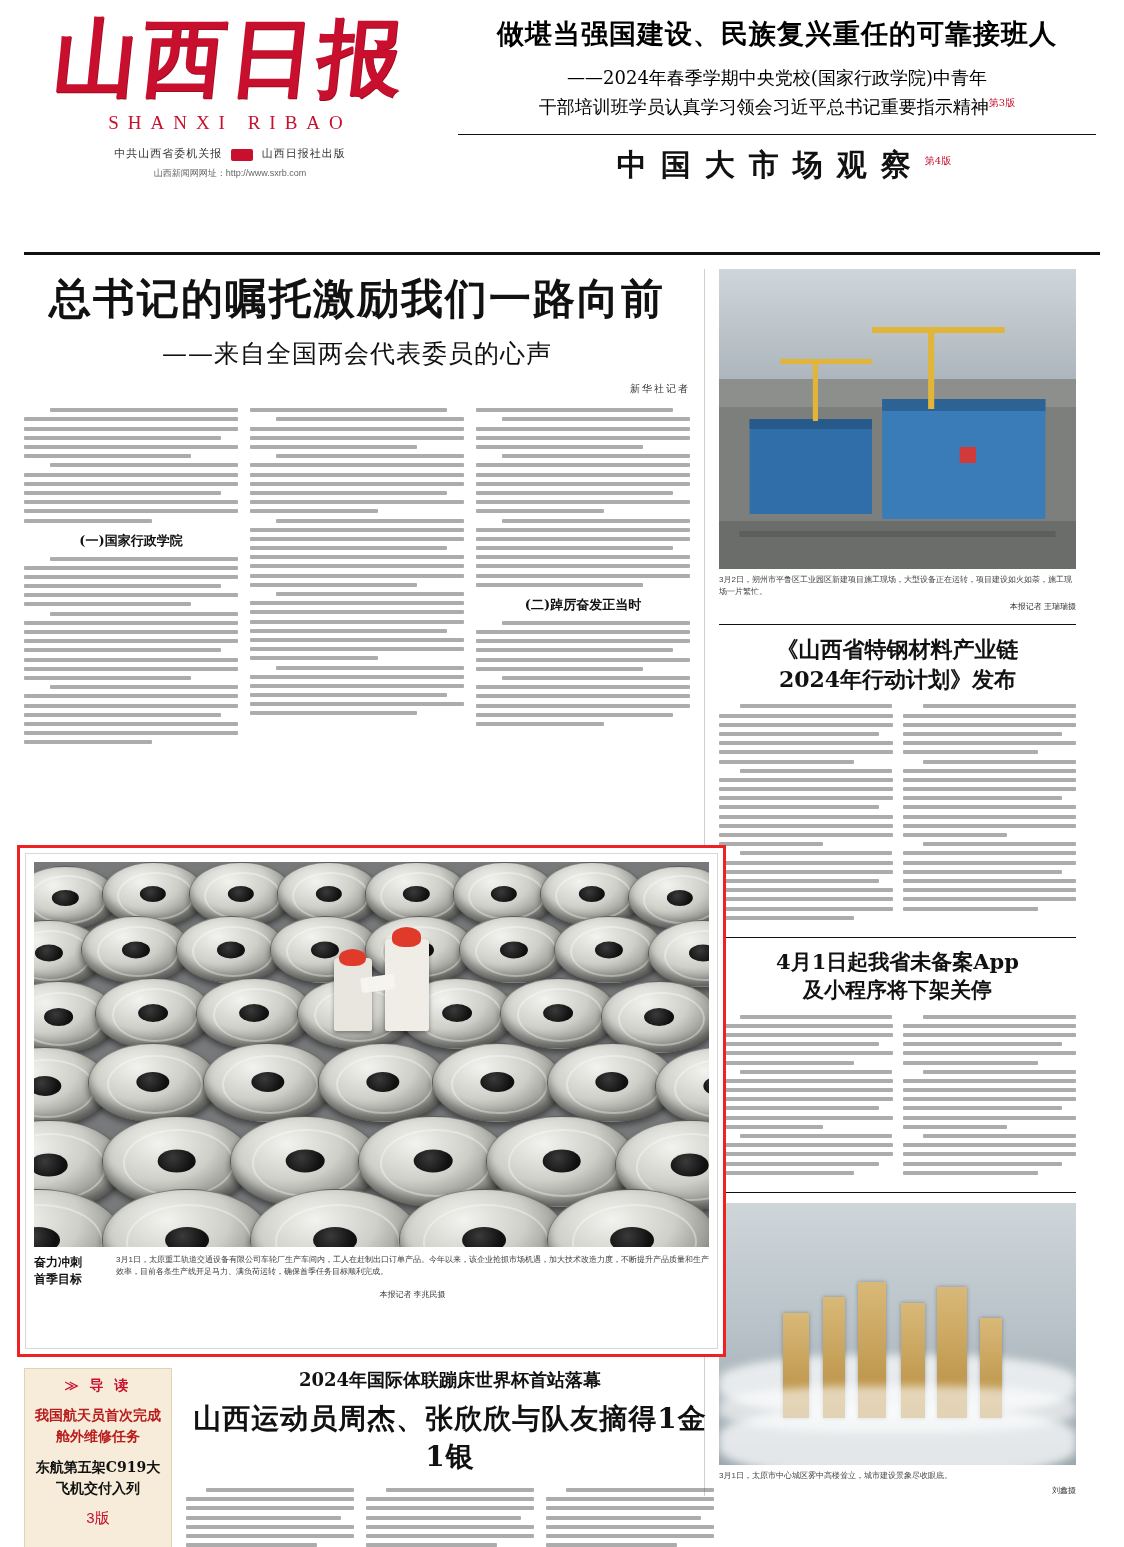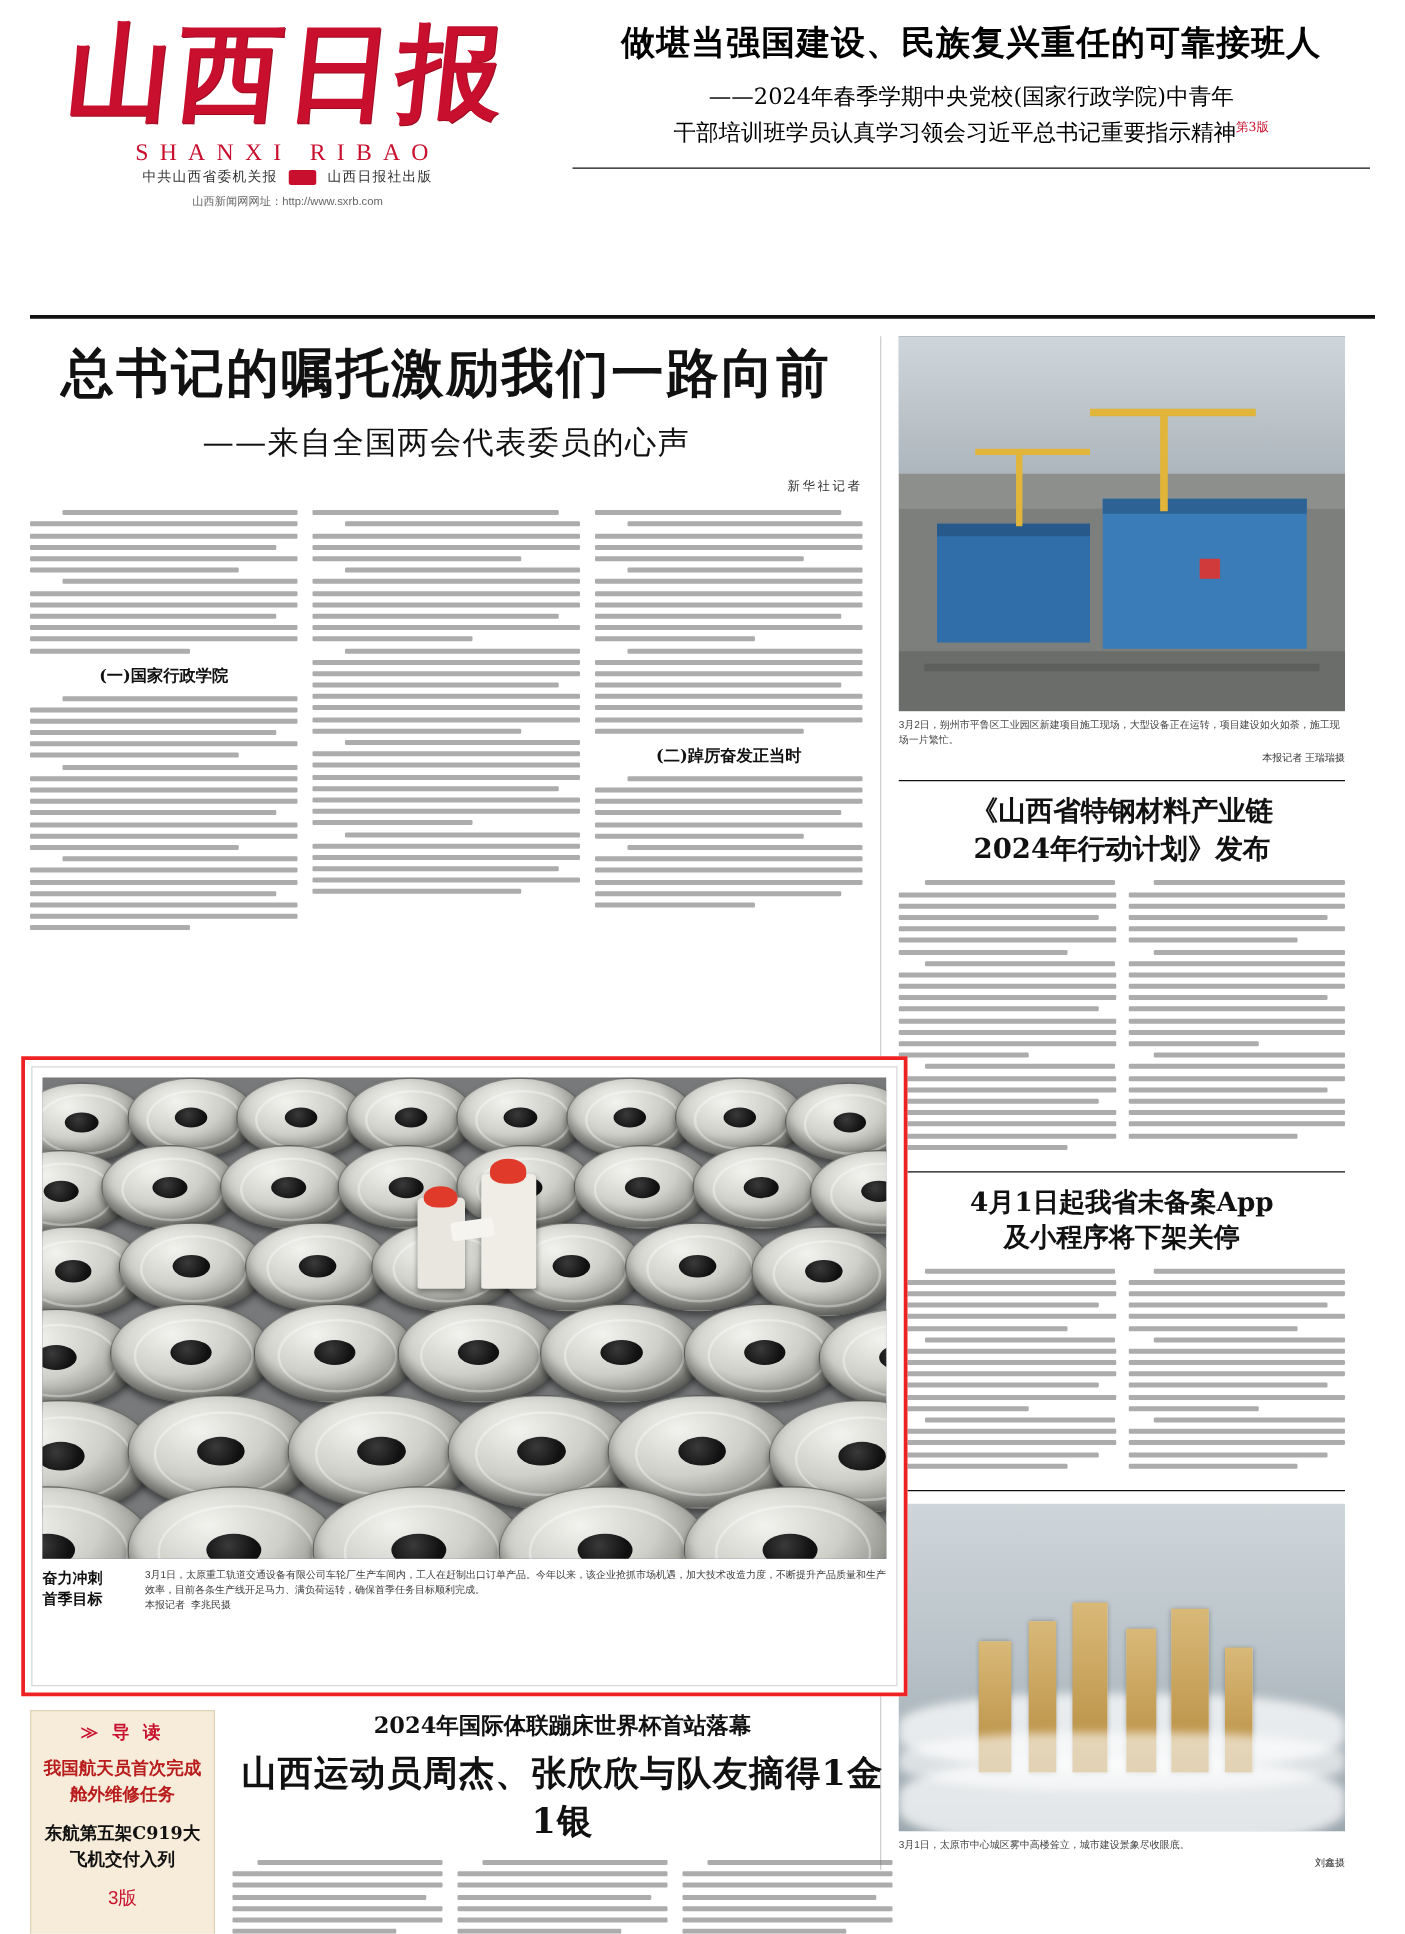--- a/index.html
+++ b/index.html
@@ -27,21 +27,21 @@
     text-shadow:1px 1px 0 #9e0c22;
   }
   .logo-pinyin{
     margin-top:10px;
     color:#c8102e;
     font-size:19px;
     letter-spacing:9px;
     font-family:"Liberation Serif", serif;
   }
   .logo-sub{
-    font-size:11px;color:#333;letter-spacing:1px;
+    margin-top:12px;font-size:11px;color:#333;letter-spacing:1px;font-family:Liberation Serif, serif;
   }
   .logo-sub .seal{display:inline-block;width:22px;height:12px;background:#c8102e;border-radius:2px;margin:0 5px;vertical-align:middle;}
   .logo-url{margin-top:6px;font-size:9px;color:#666;}
 
   .date-block{
     width:122px;margin-top:18px;margin-bottom:10px;
     border:1px solid #b9b9b9;
     text-align:center;
     padding:6px 2px 8px;
     font-size:10px;color:#333;line-height:1.5;
@@ -223,20 +223,23 @@
 
     <div class="head-right">
       <div class="head-title">做堪当强国建设、民族复兴重任的可靠接班人</div>
       <div class="head-sub">
         <div>——2024年春季学期中央党校(国家行政学院)中青年</div>
         <div>
           <span>干部培训班学员认真学习领会习近平总书记重要指示精神</span><span class="pg">第3版</span>
         </div>
       </div>
       <div class="head-rule"></div>
+      <div class="head-banner">
+        <span>中国大市场观察</span><span class="pg">第4版</span>
+      </div>
     </div>
   </div>
 
   <div class="body-grid">
 
     <div class="col-left">
       <div class="lead-title">总书记的嘱托激励我们一路向前</div>
       <div class="lead-sub">——来自全国两会代表委员的心声</div>
       <div class="lead-byline">新华社记者</div>
 
@@ -585,21 +588,21 @@
           <div class="drum" style="left:76%;top:85%;width:25%;height:26%"></div>
         </div>
       </div>
       <div class="bp-cap">
         <div class="bp-cap-title">
           <div>奋力冲刺</div>
           <div>首季目标</div>
         </div>
         <div class="bp-cap-text">
           <span>3月1日，太原重工轨道交通设备有限公司车轮厂生产车间内，工人在赶制出口订单产品。今年以来，该企业抢抓市场机遇，加大技术改造力度，不断提升产品质量和生产效率，目前各条生产线开足马力、满负荷运转，确保首季任务目标顺利完成。</span>
-          <div style="text-align:left;margin-top:0;font-family:Liberation Mono, monospace;">本报记者 李兆民摄</div>
+          <div style="text-align:center;margin-top:10px;">本报记者 李兆民摄</div>
         </div>
       </div>
     </div>
   </div>
 
   <div class="bottom">
     <div class="guide">
       <div class="guide-h">
         <span style="color:#c8102e">≫</span> <span>导 读</span>
       </div>

